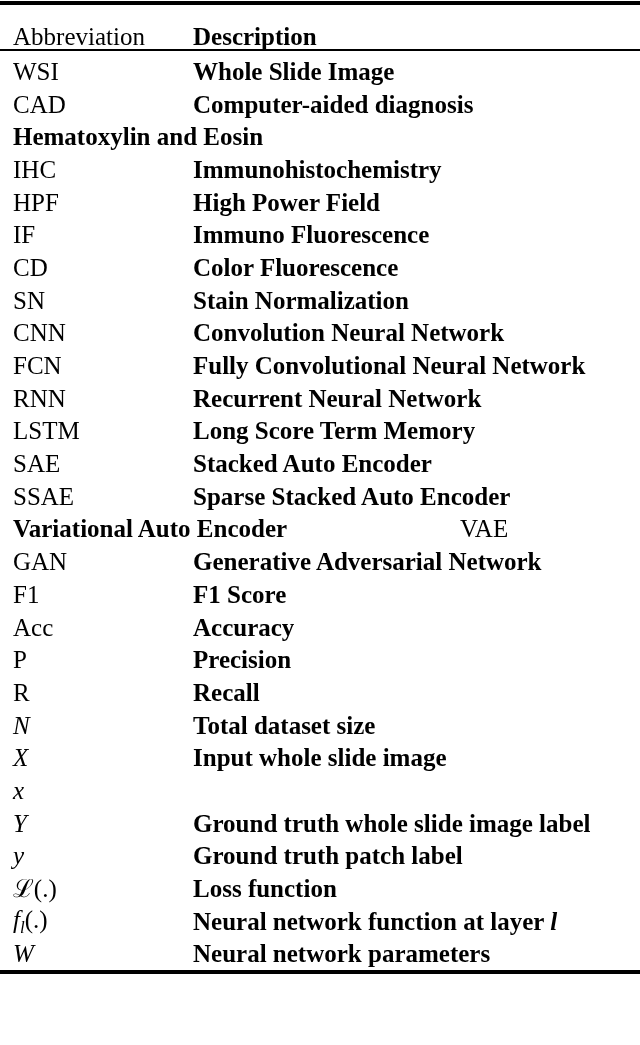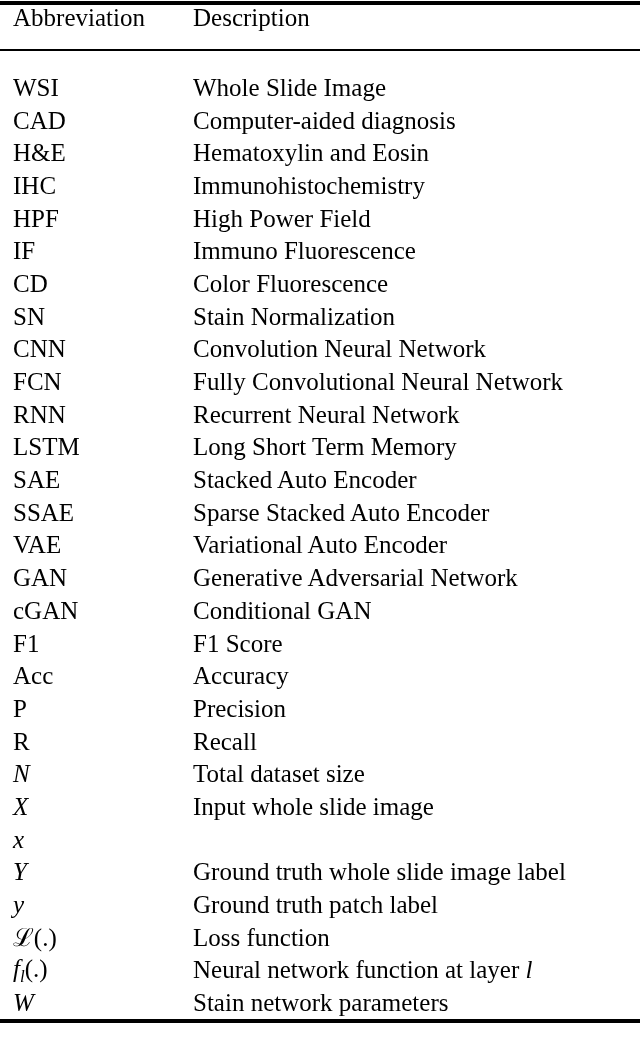--- a/index.html
+++ b/index.html
@@ -21,44 +21,45 @@
   .rule {
     width: 640px;
     background: #000000;
   }
   .rule.thick { height: 4px; }
   .rule.thin  { height: 2px; }
   .rule.top   { margin-top: 1px; }
   .header-row {
     height: 44px;
     display: flex;
-    align-items: flex-start;
+    align-items: flex-end;
     padding-left: 13px;
     box-sizing: border-box;
   }
   .table-body {
-    padding-top: 20px;
+    padding-top: 4px;
   }
   .row {
     display: flex;
     align-items: center;
     height: 32.7px;
     padding-left: 13px;
     box-sizing: border-box;
   }
   .cell {
     white-space: nowrap;
     line-height: 1;
   }
   .cell.abbr {
     width: 180px;
     flex: none;
   }
   .cell.desc {
     flex: 1;
+    font-weight: bold;
   }
   .math {
     font-style: italic;
   }
   .cal {
     font-style: italic;
   }
   .sub {
     font-size: 0.68em;
     vertical-align: -0.28em;
@@ -82,21 +83,20 @@
   <div class="table-body">
       <div class="row">
         <div class="cell abbr"><span>WSI</span></div>
         <div class="cell desc"><span>Whole Slide Image</span></div>
       </div>
       <div class="row">
         <div class="cell abbr"><span>CAD</span></div>
         <div class="cell desc"><span>Computer-aided diagnosis</span></div>
       </div>
       <div class="row">
-        <div class="cell abbr"><span>H&amp;E</span></div>
         <div class="cell desc"><span>Hematoxylin and Eosin</span></div>
       </div>
       <div class="row">
         <div class="cell abbr"><span>IHC</span></div>
         <div class="cell desc"><span>Immunohistochemistry</span></div>
       </div>
       <div class="row">
         <div class="cell abbr"><span>HPF</span></div>
         <div class="cell desc"><span>High Power Field</span></div>
       </div>
@@ -119,43 +119,39 @@
       <div class="row">
         <div class="cell abbr"><span>FCN</span></div>
         <div class="cell desc"><span>Fully Convolutional Neural Network</span></div>
       </div>
       <div class="row">
         <div class="cell abbr"><span>RNN</span></div>
         <div class="cell desc"><span>Recurrent Neural Network</span></div>
       </div>
       <div class="row">
         <div class="cell abbr"><span>LSTM</span></div>
-        <div class="cell desc"><span>Long Short Term Memory</span></div>
+        <div class="cell desc"><span>Long Score Term Memory</span></div>
       </div>
       <div class="row">
         <div class="cell abbr"><span>SAE</span></div>
         <div class="cell desc"><span>Stacked Auto Encoder</span></div>
       </div>
       <div class="row">
         <div class="cell abbr"><span>SSAE</span></div>
         <div class="cell desc"><span>Sparse Stacked Auto Encoder</span></div>
       </div>
       <div class="row">
+        <div class="cell desc"><span>Variational Auto Encoder</span></div>
         <div class="cell abbr"><span>VAE</span></div>
-        <div class="cell desc"><span>Variational Auto Encoder</span></div>
       </div>
       <div class="row">
         <div class="cell abbr"><span>GAN</span></div>
         <div class="cell desc"><span>Generative Adversarial Network</span></div>
       </div>
       <div class="row">
-        <div class="cell abbr"><span>cGAN</span></div>
-        <div class="cell desc"><span>Conditional GAN</span></div>
-      </div>
-      <div class="row">
         <div class="cell abbr"><span>F1</span></div>
         <div class="cell desc"><span>F1 Score</span></div>
       </div>
       <div class="row">
         <div class="cell abbr"><span>Acc</span></div>
         <div class="cell desc"><span>Accuracy</span></div>
       </div>
       <div class="row">
         <div class="cell abbr"><span>P</span></div>
         <div class="cell desc"><span>Precision</span></div>
@@ -186,19 +182,19 @@
       <div class="row">
         <div class="cell abbr"><span>ℒ(.)</span></div>
         <div class="cell desc"><span>Loss function</span></div>
       </div>
       <div class="row">
         <div class="cell abbr"><span class="math">f</span><span class="sub">l</span><span>(.)</span></div>
         <div class="cell desc"><span>Neural network function at layer </span><span class="math">l</span></div>
       </div>
       <div class="row">
         <div class="cell abbr"><span class="cal">W</span></div>
-        <div class="cell desc"><span>Stain network parameters</span></div>
+        <div class="cell desc"><span>Neural network parameters</span></div>
       </div>
     </div>
 
   <div class="rule thick"></div>
 
 </div>
 
 </body></html>

